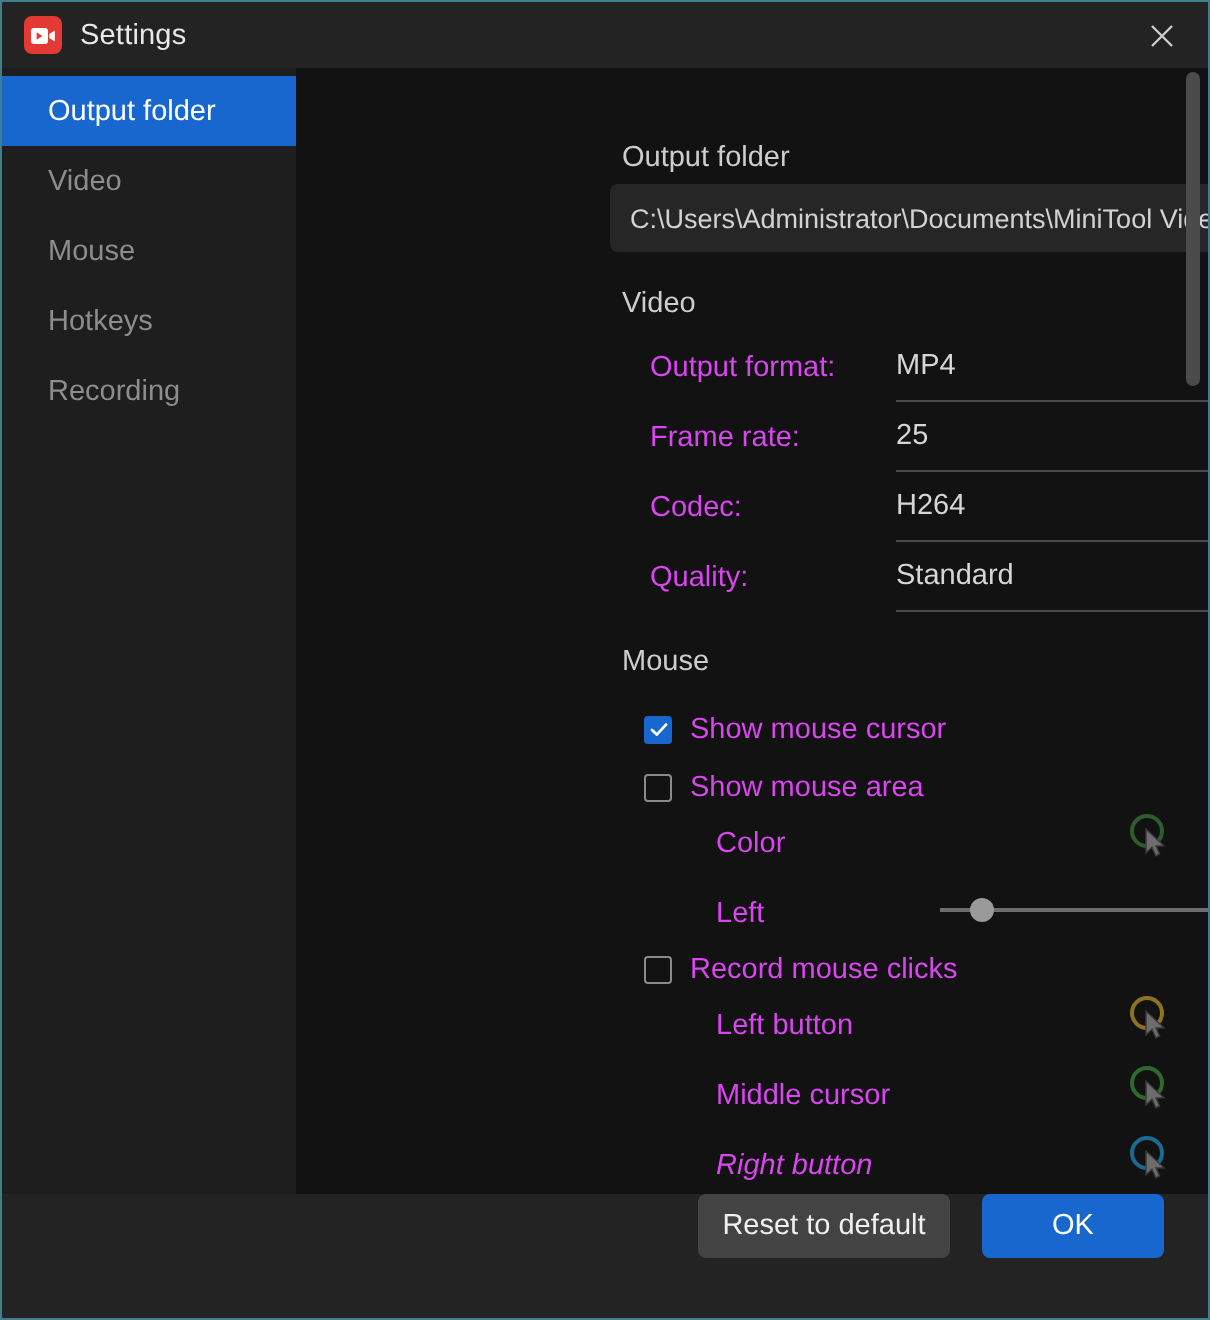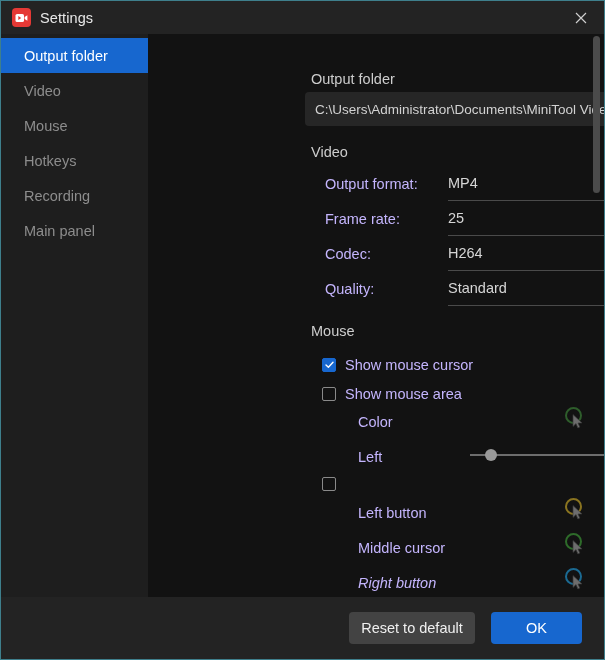--- a/index.html
+++ b/index.html
@@ -107,21 +107,21 @@
     padding: 0 0 0 0;
     box-sizing: border-box;
   }
 
   .sec-head {
     color: #cdcdcd;
     font-size: 14.5px;
     padding-left: 7px;
   }
   .row-label {
-    color: #c4b5fd;
+    color: #d946ef;
     font-size: 14.5px;
   }
 
   
   .of-title { position:absolute; left:156px; top:37px; }
   .path-field {
     position: absolute;
     left: 157px;
     top: 58px;
     width: 375px;
@@ -223,21 +223,21 @@
     border-radius: 4px;
     background: #4b4b4b;
   }
 
   
   .footer {
     flex: 0 0 62px;
     height: 62px;
     background: #232323;
     display: flex;
-    align-items: center;
+    align-items: flex-start;
     justify-content: flex-end;
     padding-right: 22px;
     gap: 16px;
     box-sizing: border-box;
   }
   .btn {
     height: 32px;
     border-radius: 4px;
     font-size: 14.5px;
     display: flex;
@@ -288,23 +288,20 @@
       </div>
       <div class="side-item">
         <span>Mouse</span>
       </div>
       <div class="side-item">
         <span>Hotkeys</span>
       </div>
       <div class="side-item">
         <span>Recording</span>
       </div>
-      <div class="side-item">
-        <span>Main panel</span>
-      </div>
     </div>
 
     <div class="content-wrap">
       <div class="content">
 
         <div class="sec-head of-title">Output folder</div>
 
         <div class="path-field">C:\Users\Administrator\Documents\MiniTool Video Convert</div>
 
         <div class="sec-head video-head">Video</div>
@@ -370,20 +367,21 @@
         </div>
 
         <div class="subrow" style="top:414px;">
           <span class="row-label">Left</span>
         </div>
         <div class="sld-track"></div>
         <div class="sld-thumb"></div>
 
         <div class="cbrow" style="top:443px;">
           <span class="cbox"></span>
+          <span class="row-label">Record mouse clicks</span>
         </div>
 
         <div class="subrow" style="top:470px;">
           <span class="row-label">Left button</span>
         </div>
         <div class="colorspot" style="left:415px; top:464px;">
           <span class="ring" style="border-color:#8a7420;"></span>
           <span class="cursor-arrow">
             <svg width="12" height="15" viewBox="0 0 12 15">
               <path d="M1 0.6 L1 12.4 L4.0 9.6 L5.9 13.9 L7.8 13.0 L6.0 9.0 L10.0 8.9 Z" fill="#6d6d6d" stroke="#3a3a3a" stroke-width="0.7"></path>

